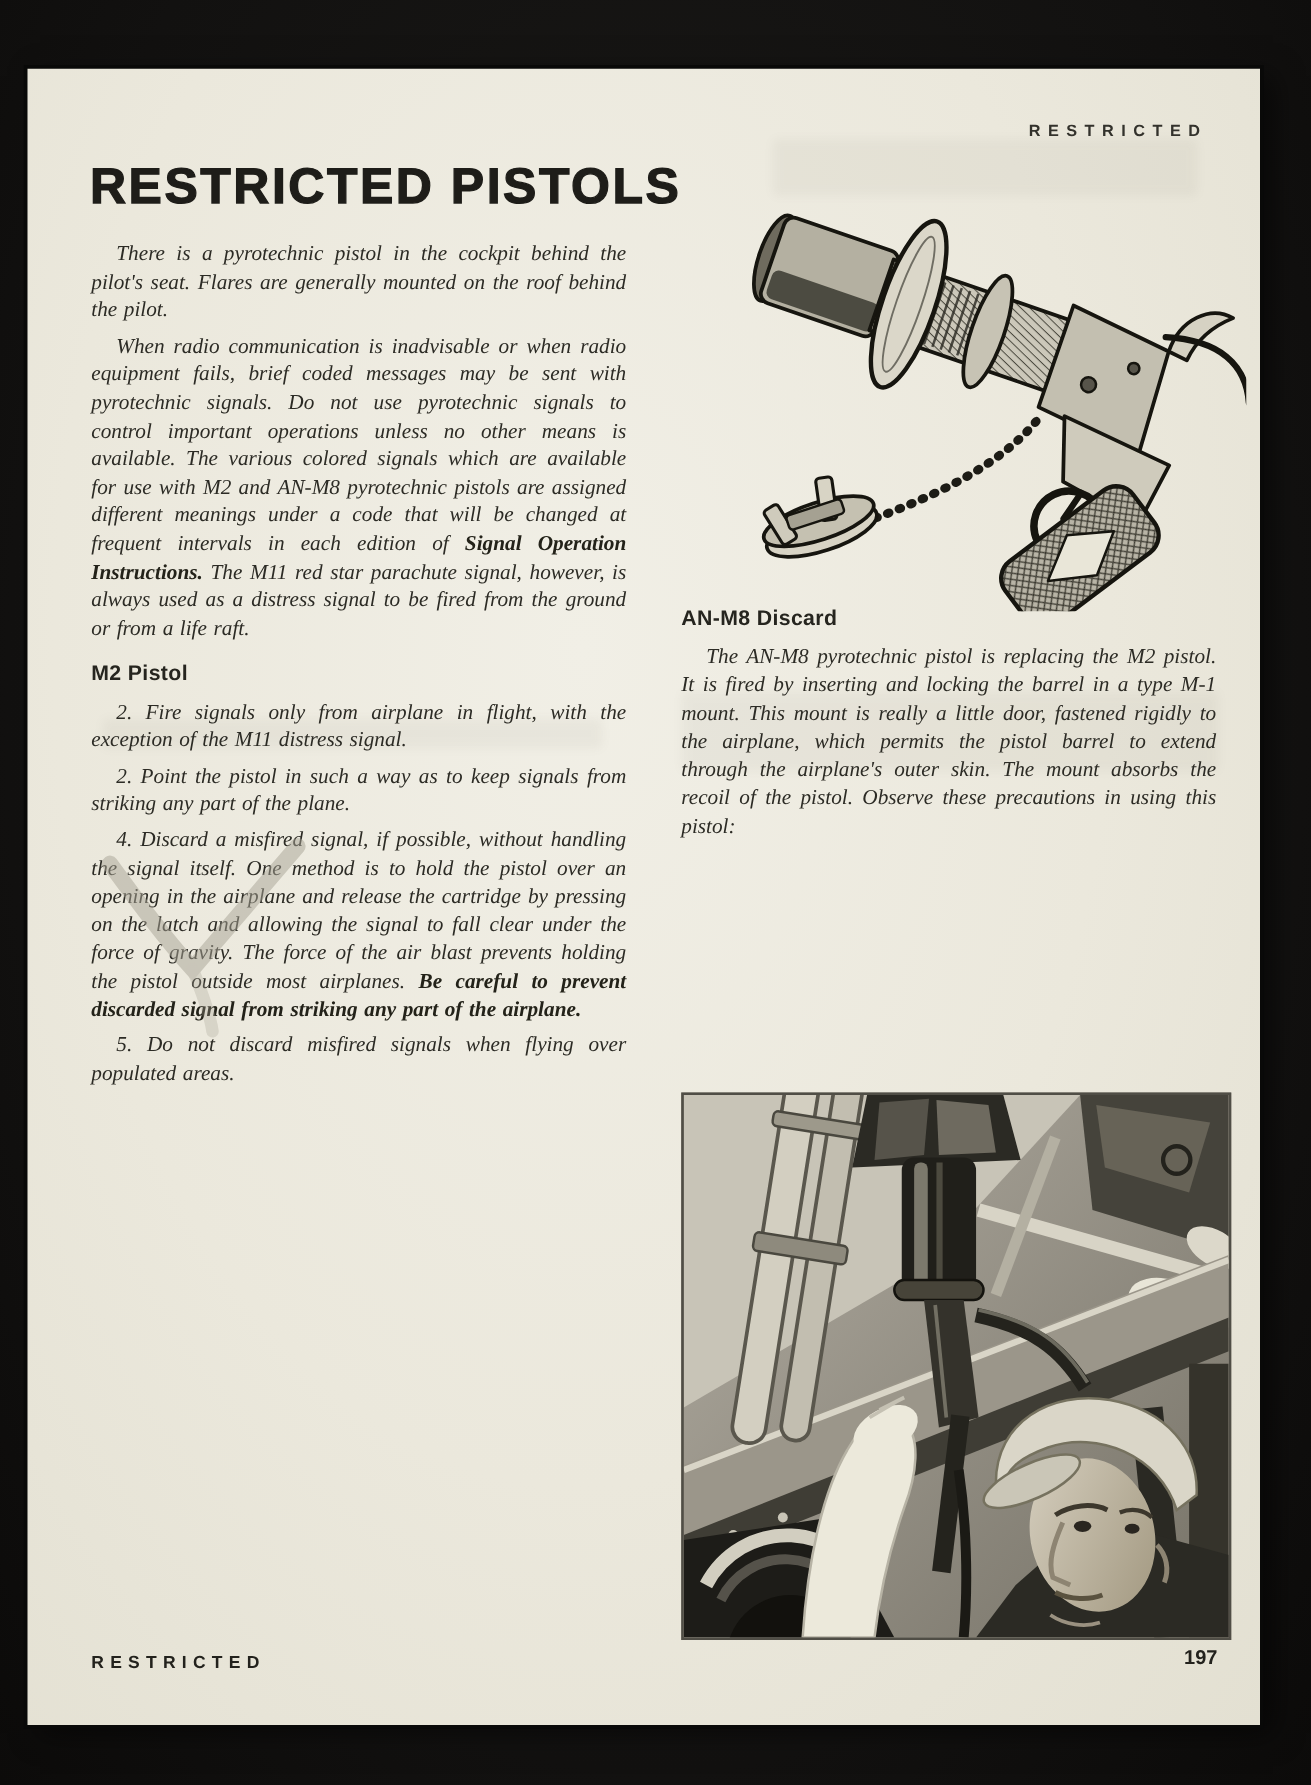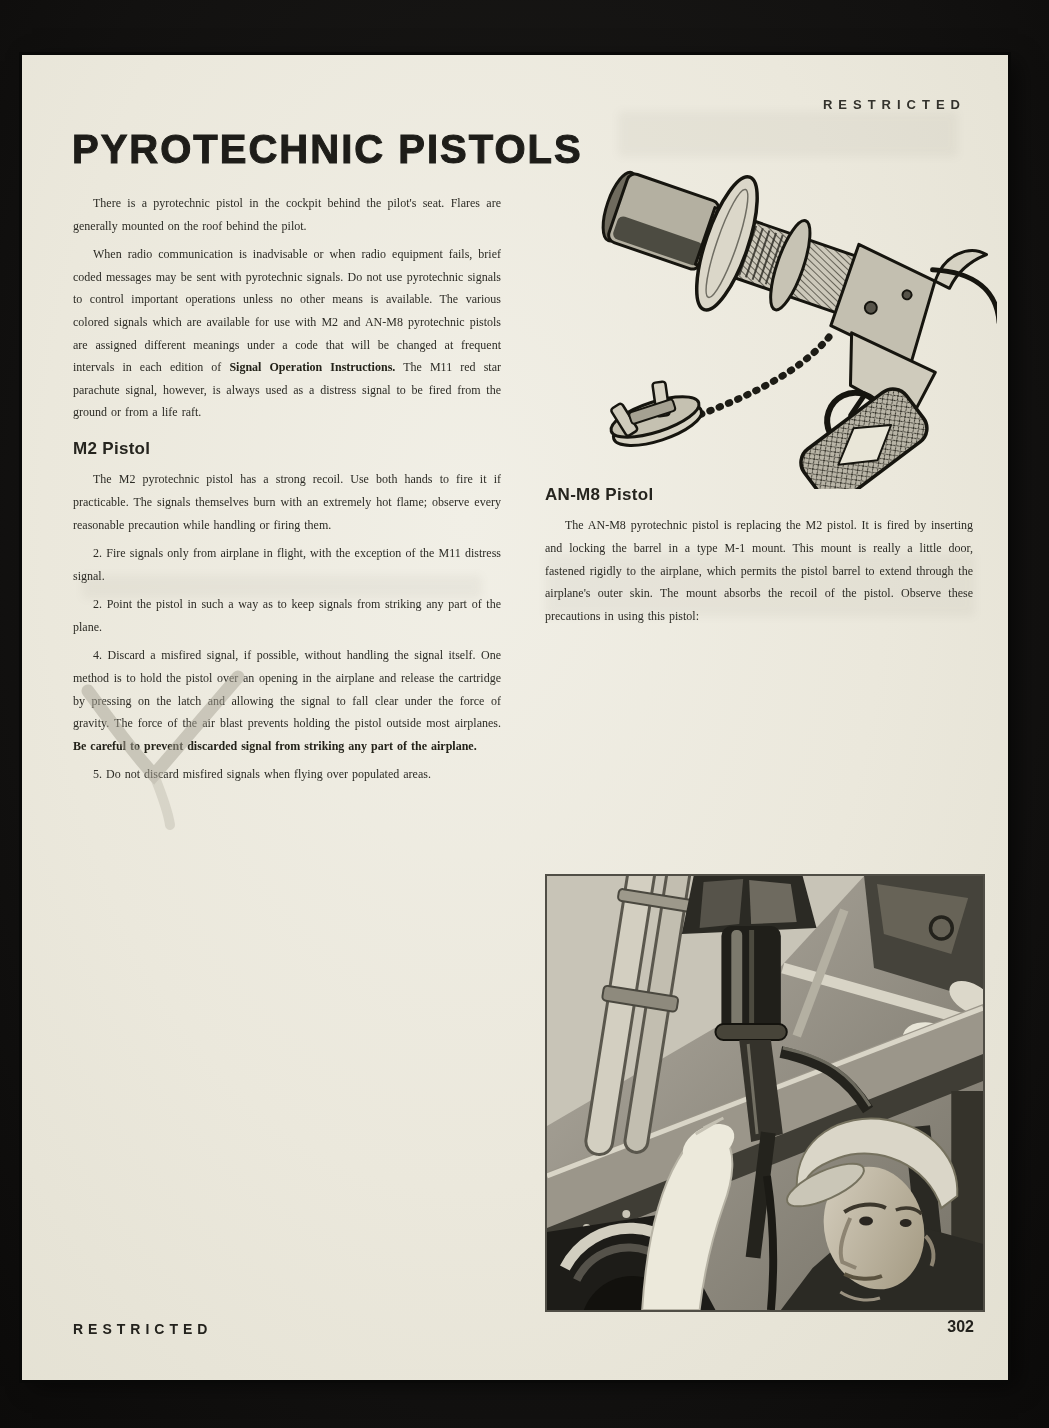--- a/index.html
+++ b/index.html
@@ -19,22 +19,22 @@
   }
   .title{
     position:absolute;left:50px;top:72px;margin:0;
     font:700 40px/1.1 "Liberation Sans", sans-serif;letter-spacing:2px;color:#1e1d19;
     -webkit-text-stroke:1px #1e1d19;
   }
   .col{position:absolute;width:428px;}
   .col-left{left:51px;top:137px;}
   .col-right{left:523px;top:430px;}
   .para{
-    margin:0 0 6px;font-size:12px;line-height:22.6px;text-align:justify;
-    text-indent:20px;color:#2c2b25;word-spacing:1px;hyphens:auto;
+    margin:0 0 6px;font-size:17px;line-height:22.6px;text-align:justify;
+    text-indent:20px;color:#2c2b25;word-spacing:1px;hyphens:auto;font-style:italic;
   }
   .para b{font-weight:700;color:#232219;}
   .sec-heading{
     margin:15px 0 9px;font:700 17px/1.2 "Liberation Sans", sans-serif;
     color:#26251f;letter-spacing:.3px;
   }
   .col-right .sec-heading{margin-top:0;}
   .fig-pistol{position:absolute;left:545px;top:86px;width:430px;height:348px;}
   .fig-photo{
     position:absolute;left:523px;top:819px;width:440px;height:438px;
@@ -55,21 +55,21 @@
 </head>
 <body>
 
 <div class="page">
 
   <div class="ghost" style="left:596px;top:56px;width:340px;height:46px;"></div>
   <div class="ghost" style="left:60px;top:520px;width:400px;height:24px;"></div>
   <div class="ghost" style="left:523px;top:498px;width:430px;height:64px;"></div>
 
   <div class="banner">RESTRICTED</div>
-  <h1 class="title">PYROTECHNIC PISTOLS</h1>
+  <h1 class="title">RESTRICTED PISTOLS</h1>
 
   <svg class="fig-pistol" viewBox="0 0 430 348" aria-hidden="true">
     <defs>
       <pattern id="hatchB" width="5" height="5" patternUnits="userSpaceOnUse" patternTransform="rotate(115)">
         <rect width="5" height="5" fill="#ccc8ba"></rect>
         <line x1="0" y1="0" x2="0" y2="5" stroke="#4a483e" stroke-width="1.6"></line>
       </pattern>
       <pattern id="crossH" width="7" height="7" patternUnits="userSpaceOnUse">
         <rect width="7" height="7" fill="#b8b4a6"></rect>
         <path d="M0 0L7 7M7 0L0 7" stroke="#3c3a31" stroke-width="1"></path>
@@ -107,35 +107,34 @@
     </g>
   </svg>
 
   <div class="col col-left">
     <div>
         <p class="para"><span>There is a pyrotechnic pistol in the cockpit behind the pilot's seat. Flares are generally mounted on the roof behind the pilot.</span></p>
         <p class="para"><span>When radio communication is inadvisable or when radio equipment fails, brief coded messages may be sent with pyrotechnic signals. Do not use pyrotechnic signals to control important operations unless no other means is available. The various colored signals which are available for use with M2 and AN-M8 pyrotechnic pistols are assigned different meanings under a code that will be changed at frequent intervals in each edition of </span><b>Signal Operation Instructions.</b><span> The M11 red star parachute signal, however, is always used as a distress signal to be fired from the ground or from a life raft.</span></p>
       </div>
     <h2 class="sec-heading">M2 Pistol</h2>
     <div>
-        <p class="para"><span>The M2 pyrotechnic pistol has a strong recoil. Use both hands to fire it if practicable. The signals themselves burn with an extremely hot flame; observe every reasonable precaution while handling or firing them.</span></p>
         <p class="para"><span>2. Fire signals only from airplane in flight, with the exception of the M11 distress signal.</span></p>
         <p class="para"><span>2. Point the pistol in such a way as to keep signals from striking any part of the plane.</span></p>
         <p class="para"><span>4. Discard a misfired signal, if possible, without handling the signal itself. One method is to hold the pistol over an opening in the airplane and release the cartridge by pressing on the latch and allowing the signal to fall clear under the force of gravity. The force of the air blast prevents holding the pistol outside most airplanes. </span><b>Be careful to prevent discarded signal from striking any part of the airplane.</b></p>
         <p class="para"><span>5. Do not discard misfired signals when flying over populated areas.</span></p>
       </div>
   </div>
 
   <svg class="pencil-mark" viewBox="0 0 200 170" aria-hidden="true">
     <path d="M 18,28 C 40,58 62,88 84,112 L 168,14" fill="none" stroke="#a8a496" stroke-width="13" stroke-linecap="round"></path>
     <path d="M 84,112 C 92,132 98,148 100,162" fill="none" stroke="#a8a496" stroke-width="10" stroke-linecap="round" opacity=".6"></path>
   </svg>
 
   <div class="col col-right">
-    <h2 class="sec-heading">AN-M8 Pistol</h2>
+    <h2 class="sec-heading">AN-M8 Discard</h2>
     <div>
         <p class="para"><span>The AN-M8 pyrotechnic pistol is replacing the M2 pistol. It is fired by inserting and locking the barrel in a type M-1 mount. This mount is really a little door, fastened rigidly to the airplane, which permits the pistol barrel to extend through the airplane's outer skin. The mount absorbs the recoil of the pistol. Observe these precautions in using this pistol:</span></p>
       </div>
   </div>
 
   <div class="fig-photo">
     <svg viewBox="0 0 440 434" preserveAspectRatio="none" aria-hidden="true">
       <defs>
         <linearGradient id="phBg" x1="0" y1="0" x2="1" y2="1">
           <stop offset="0" stop-color="#b2ada2"></stop>
@@ -197,14 +196,14 @@
       <ellipse cx="322" cy="345" rx="7" ry="4.5" fill="#2a2620"></ellipse>
       <ellipse cx="362" cy="347" rx="6" ry="4" fill="#2a2620"></ellipse>
       <path d="M 306,342 C 298,360 294,374 298,386 L 312,392" stroke="#8d8472" stroke-width="4" fill="none"></path>
       <path d="M 300,398 C 312,404 328,404 338,400" stroke="#5a523f" stroke-width="4" fill="none"></path>
       <path d="M 296,416 C 308,424 324,426 336,422" stroke="#9a9180" stroke-width="3" fill="none"></path>
       <path d="M 382,360 C 390,368 392,380 388,390" stroke="#8d8472" stroke-width="4" fill="none"></path>
     </svg>
   </div>
 
   <div class="footer-restricted">RESTRICTED</div>
-  <div class="footer-page">302</div>
+  <div class="footer-page">197</div>
 </div>
 
 </body></html>

